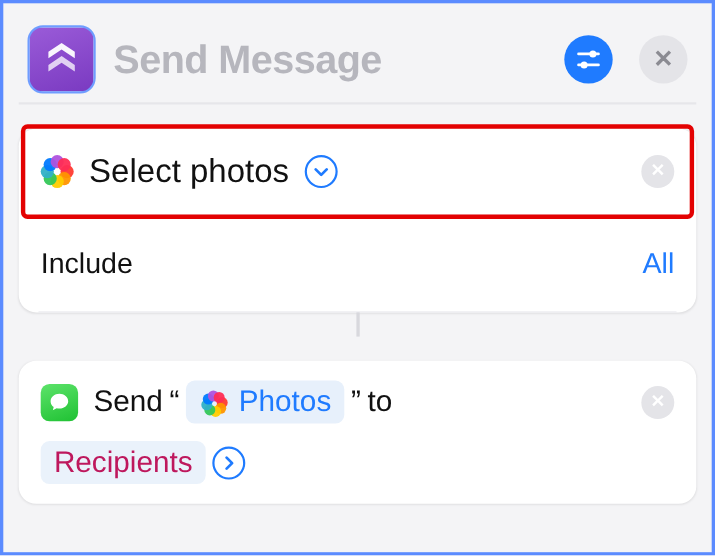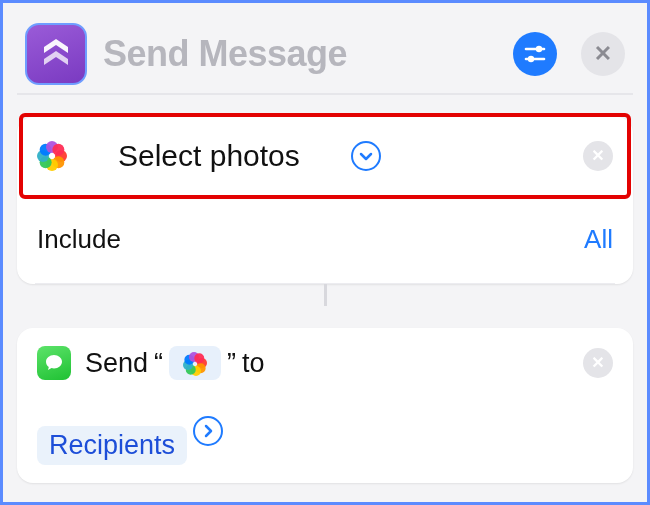--- a/index.html
+++ b/index.html
@@ -56,21 +56,20 @@
     font-size: 26px;
     color: #111;
   }
   .divider { border-top: 1px solid #ececf0; margin: 0 18px; }
 
   .row-highlight {
     outline: 4px solid #e30202;
     border-radius: 2px;
     margin: 4px 6px 0 6px;
     padding: 22px 14px;
-    gap: 37px;
   }
 
   .photos-icon { width: 30px; height: 30px; position: relative; margin-right: 14px; flex:0 0 auto; }
   .petal {
     position: absolute; width: 12px; height: 12px; border-radius: 50%;
     top: 9px; left: 9px; transform-origin: 6px 6px;
     opacity: .95;
   }
   .petal.c1 { background:#ff3b30; transform: rotate(0deg)   translate(9px); }
   .petal.c2 { background:#ff9500; transform: rotate(45deg)  translate(9px); }
@@ -129,21 +128,21 @@
   .token .photos-icon { width:26px; height:26px; margin-right:2px; }
   .token .photos-icon .petal { width:10px; height:10px; top:8px; left:8px; }
   .token .photos-icon .petal.c1 { transform: rotate(0deg)   translate(8px); }
   .token .photos-icon .petal.c2 { transform: rotate(45deg)  translate(8px); }
   .token .photos-icon .petal.c3 { transform: rotate(90deg)  translate(8px); }
   .token .photos-icon .petal.c4 { transform: rotate(135deg) translate(8px); }
   .token .photos-icon .petal.c5 { transform: rotate(180deg) translate(8px); }
   .token .photos-icon .petal.c6 { transform: rotate(225deg) translate(8px); }
   .token .photos-icon .petal.c7 { transform: rotate(270deg) translate(8px); }
   .token .photos-icon .petal.c8 { transform: rotate(315deg) translate(8px); }
-  .token-plain { background:#eaf2fb; color:#1d4ed8;margin-top:30px; }
+  .token-plain { background:#eaf2fb; color:#be185d; }
   .chevron-right {
     width:30px; height:30px; border-radius:15px; border:2.5px solid #1f7bff;
     display:flex; align-items:center; justify-content:center; flex:0 0 auto;
   }
   .send-clear { margin-left:auto; }
   .open-quote, .close-quote { font-size:27px; }
 </style>
 </head>
 <body>
 
@@ -224,20 +223,21 @@
         <span class="photos-icon">
           <span class="petal c1"></span>
             <span class="petal c2"></span>
             <span class="petal c3"></span>
             <span class="petal c4"></span>
           <span class="petal c5"></span>
             <span class="petal c6"></span>
             <span class="petal c7"></span>
             <span class="petal c8"></span>
         </span>
+        <span>Photos</span>
       </span>
       <span class="close-quote">”</span>
       <span>to</span>
 
       <span class="clear-chip send-clear">
         <span>✕</span>
       </span>
 
       <span style="flex-basis:100%;height:0"></span>
 

